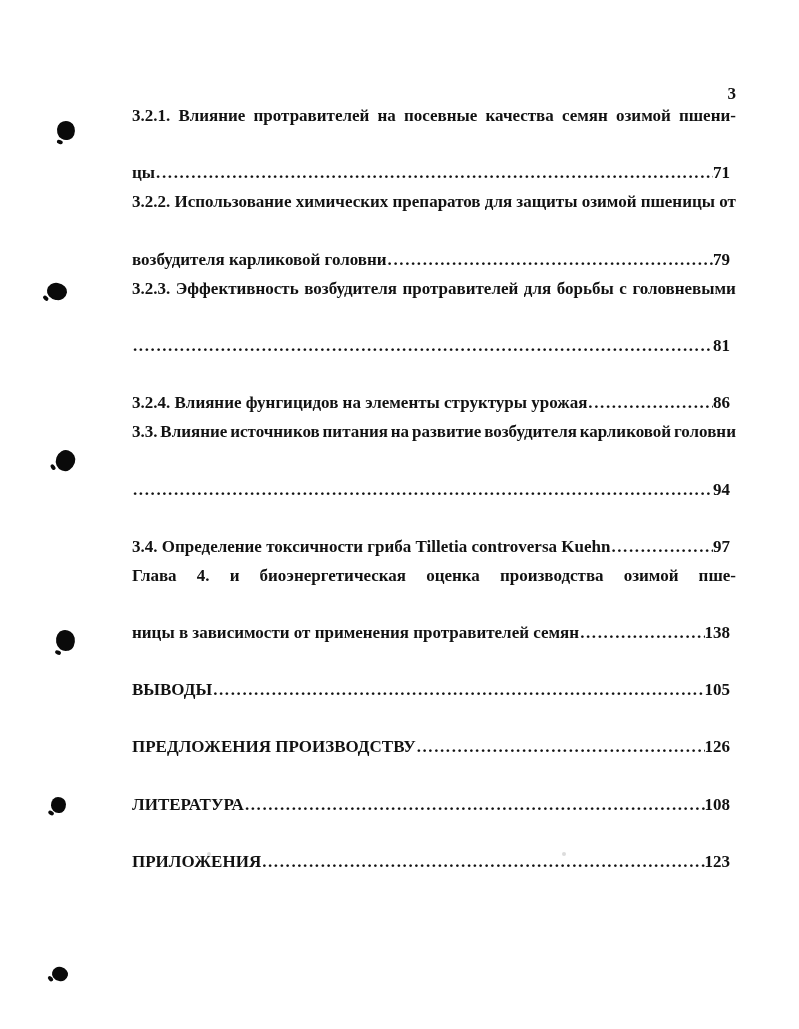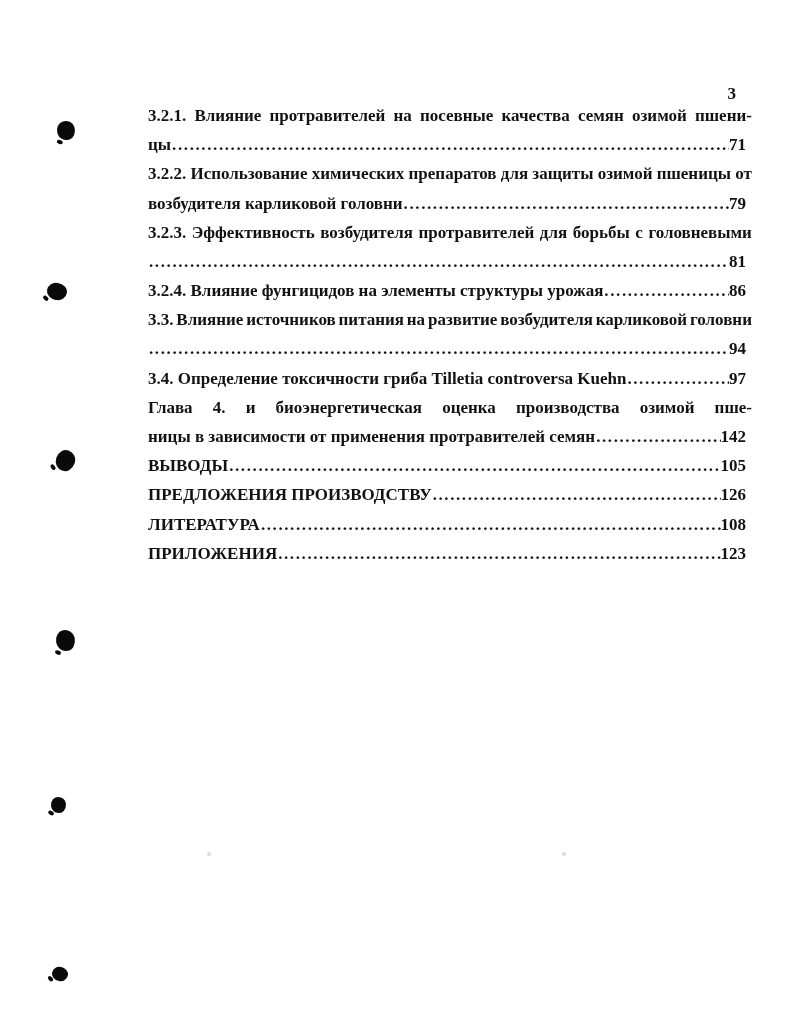--- a/index.html
+++ b/index.html
@@ -18,38 +18,39 @@
     left: 132px;
     top: 84px;
     width: 604px;
     text-align: right;
     padding-right: 6px;
     font-size: 17px;
     line-height: 20px;
   }
   .toc {
     position: absolute;
-    left: 148px;
+    left: 132px;
     top: 101px;
     width: 604px;
     font-size: 17px;
   }
   .line {
     height: 29.2px;
     line-height: 29.2px;
     white-space: nowrap;
   }
   .line.justified {
     display: flex;
     justify-content: space-between;
   }
   .line.leader {
     display: flex;
-    align-items: flex-end;
+    align-items: flex-start;
     padding-right: 6px;
+    margin-top: 28px;
   }
   .line.leader .t  { flex: 0 0 auto; }
   .line.leader .dots {
     flex: 1 1 auto;
     overflow: hidden;
     white-space: nowrap;
     letter-spacing: 1.6px;
     margin-left: 1px;
   }
   .line.leader .pg { flex: 0 0 auto; }
@@ -160,21 +161,21 @@
         <span>и</span>
         <span>биоэнергетическая</span>
         <span>оценка</span>
         <span>производства</span>
         <span>озимой</span>
         <span>пше-</span>
       </div>
       <div class="line leader">
         <span class="t">ницы в зависимости от применения протравителей семян</span>
         <span class="dots">............................................................................................................................................................................................................................</span>
-        <span class="pg">142</span>
+        <span class="pg">138</span>
       </div>
       <div class="line leader">
         <span class="t">ВЫВОДЫ</span>
         <span class="dots">............................................................................................................................................................................................................................</span>
         <span class="pg">105</span>
       </div>
       <div class="line leader">
         <span class="t">ПРЕДЛОЖЕНИЯ ПРОИЗВОДСТВУ</span>
         <span class="dots">............................................................................................................................................................................................................................</span>
         <span class="pg">126</span>

